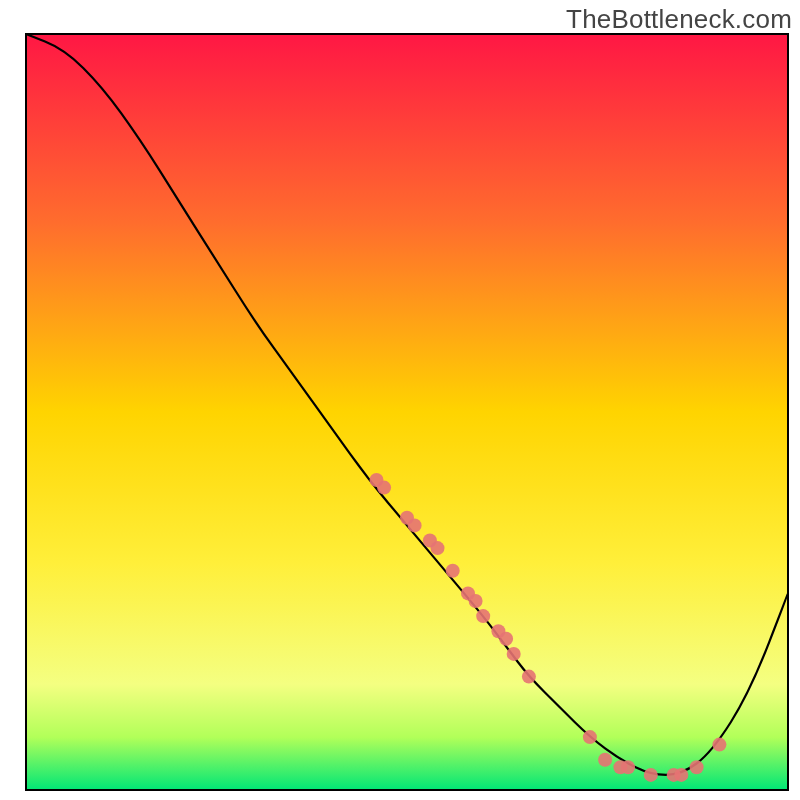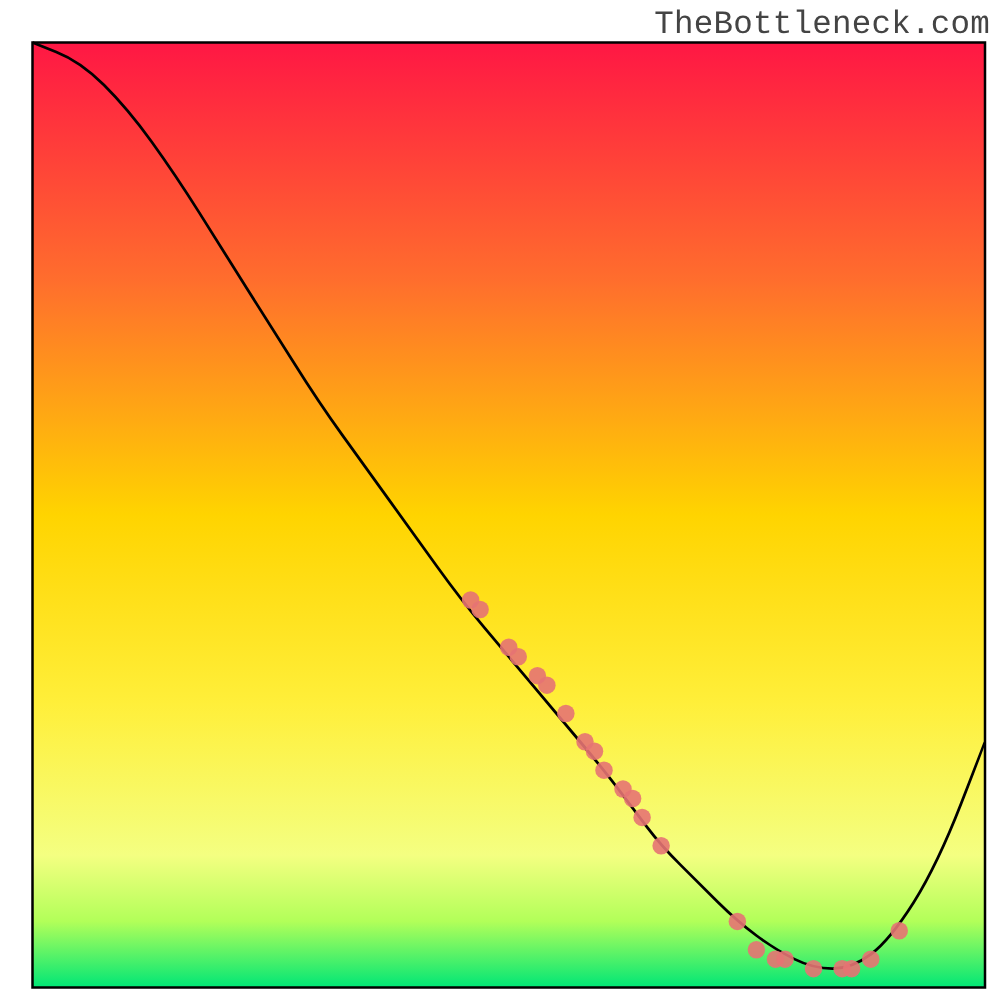--- a/index.html
+++ b/index.html
@@ -8,21 +8,20 @@
     width: 800px;
     height: 800px;
     overflow: hidden;
     font-family: Arial, Helvetica, sans-serif;
   }
   .chart-container {
     position: relative;
     width: 800px;
     height: 800px;
     background: #ffffff;
-    font-family: Liberation Mono, monospace;
   }
   .watermark {
     position: absolute;
     top: 4px;
     right: 8px;
     color: #444;
     font-size: 26px;
     font-weight: 500;
     letter-spacing: 0.2px;
     z-index: 5;

